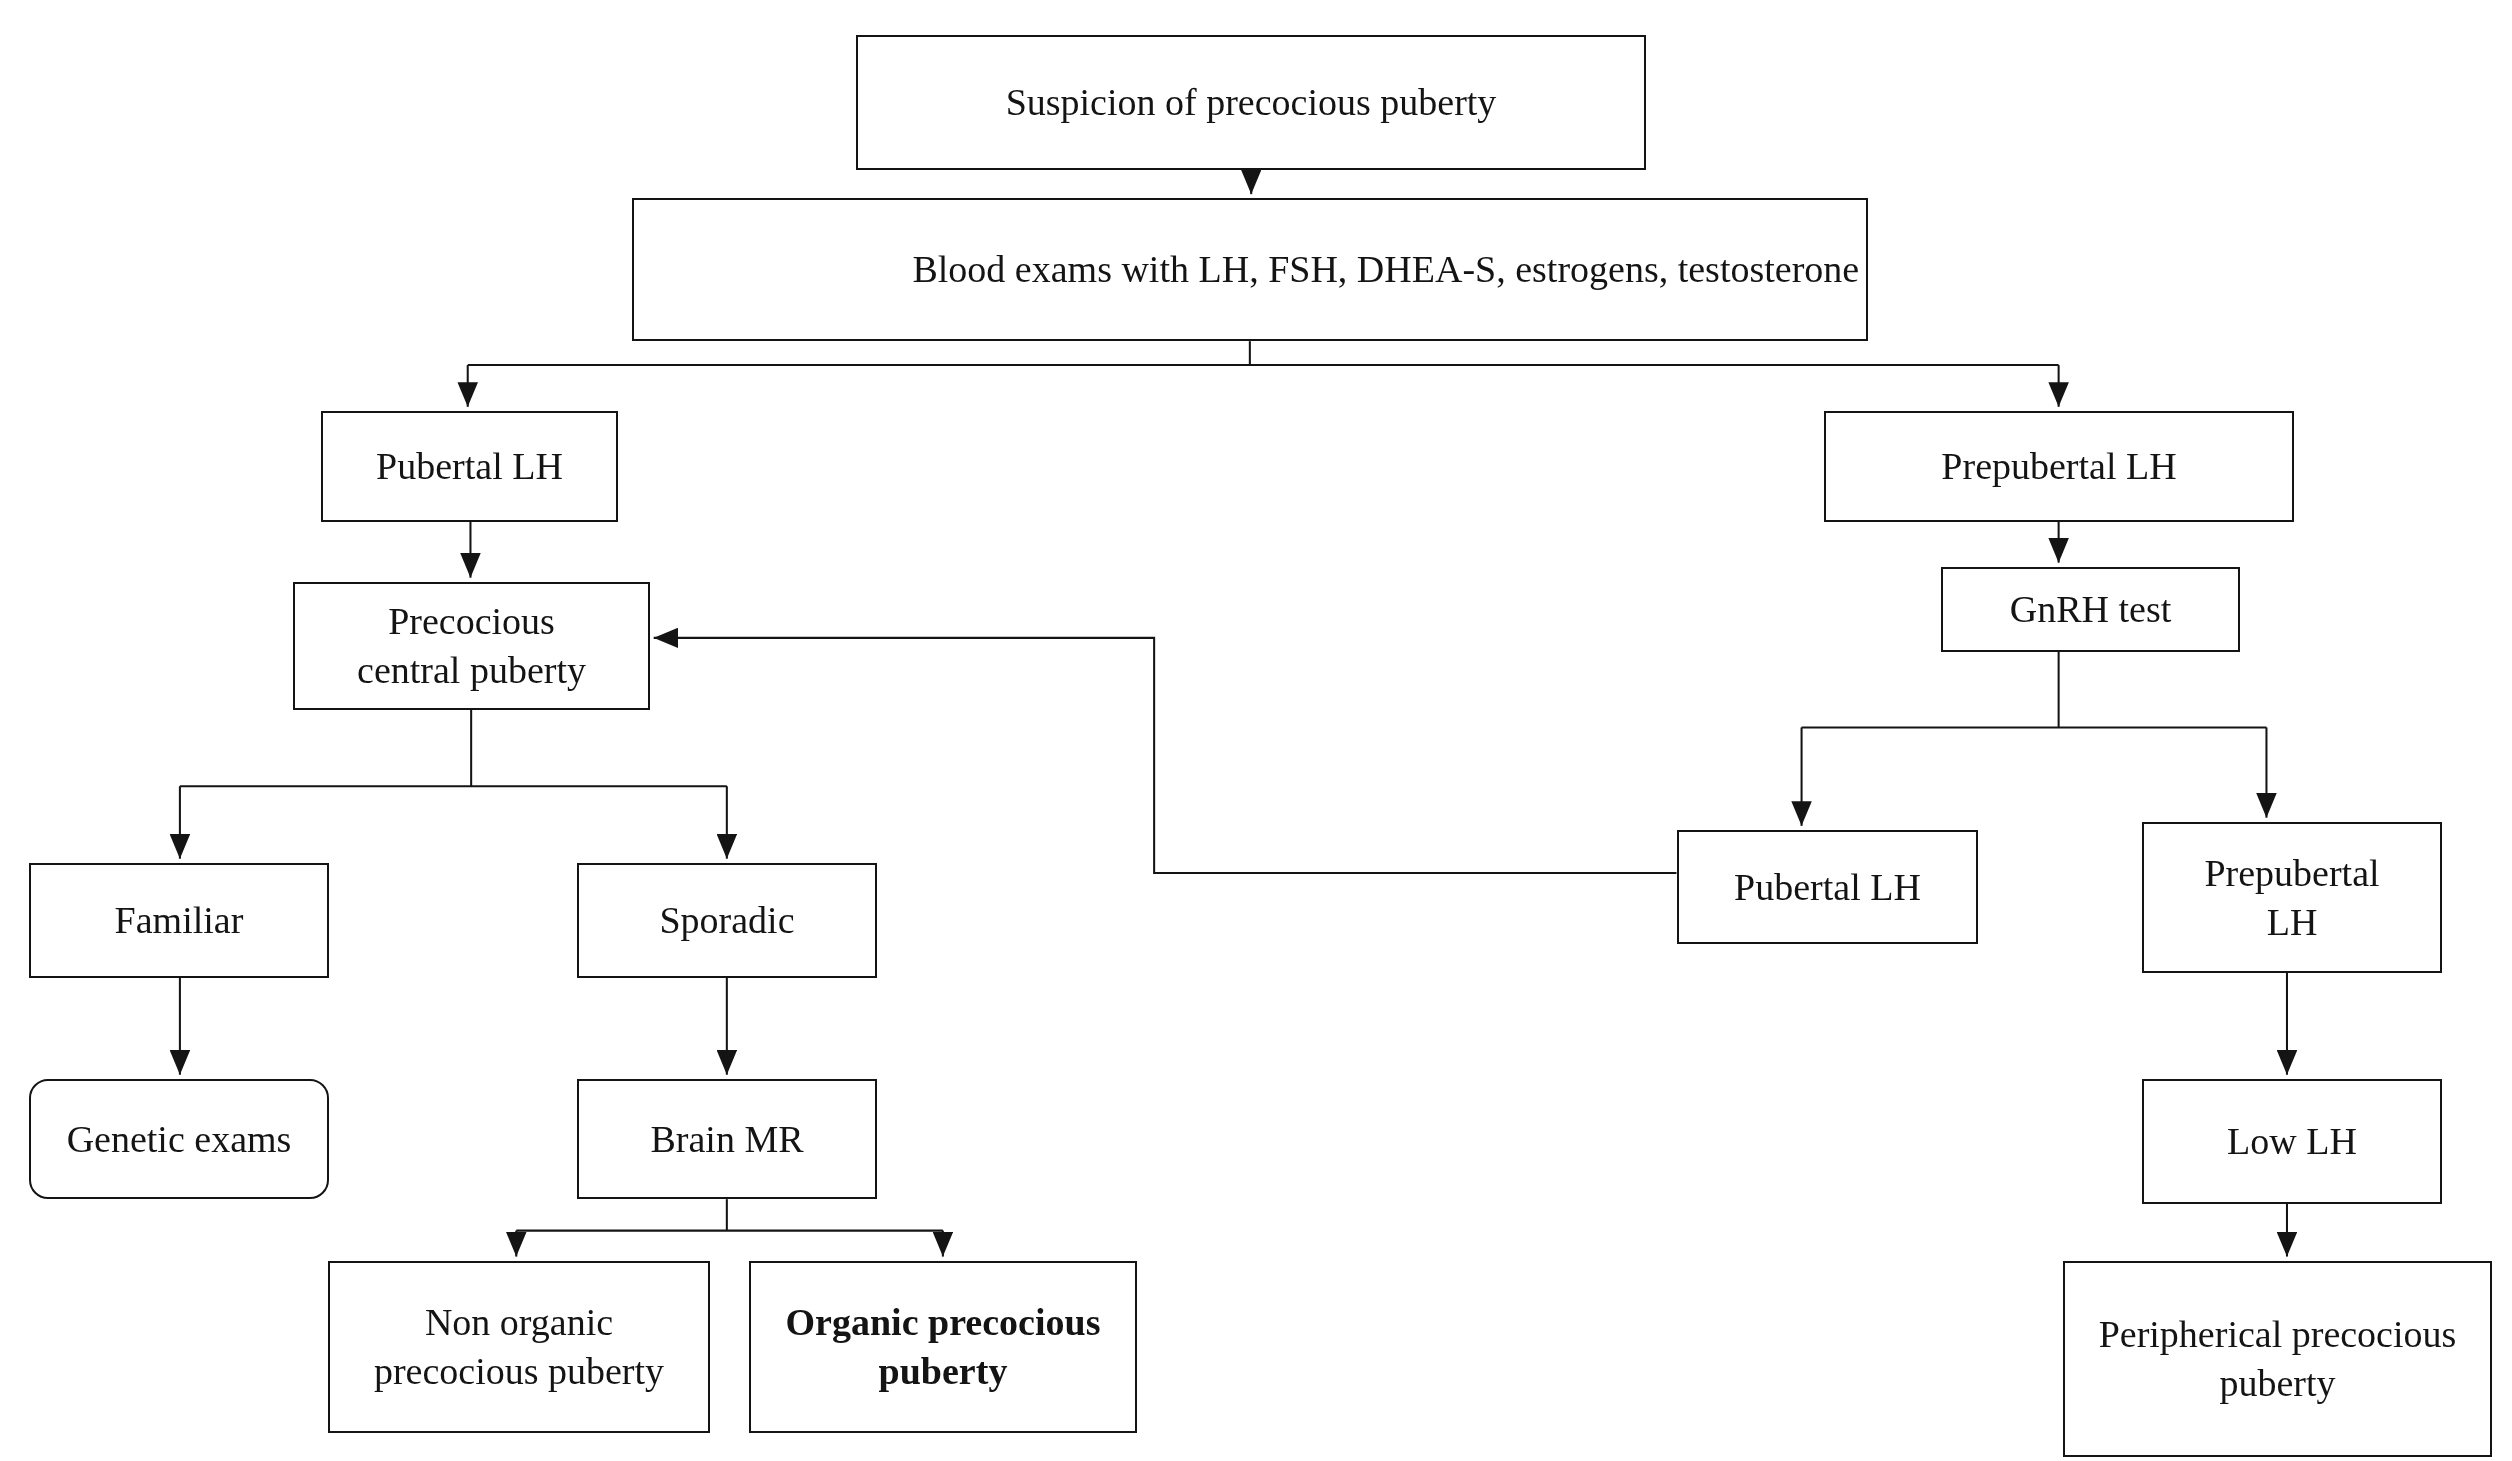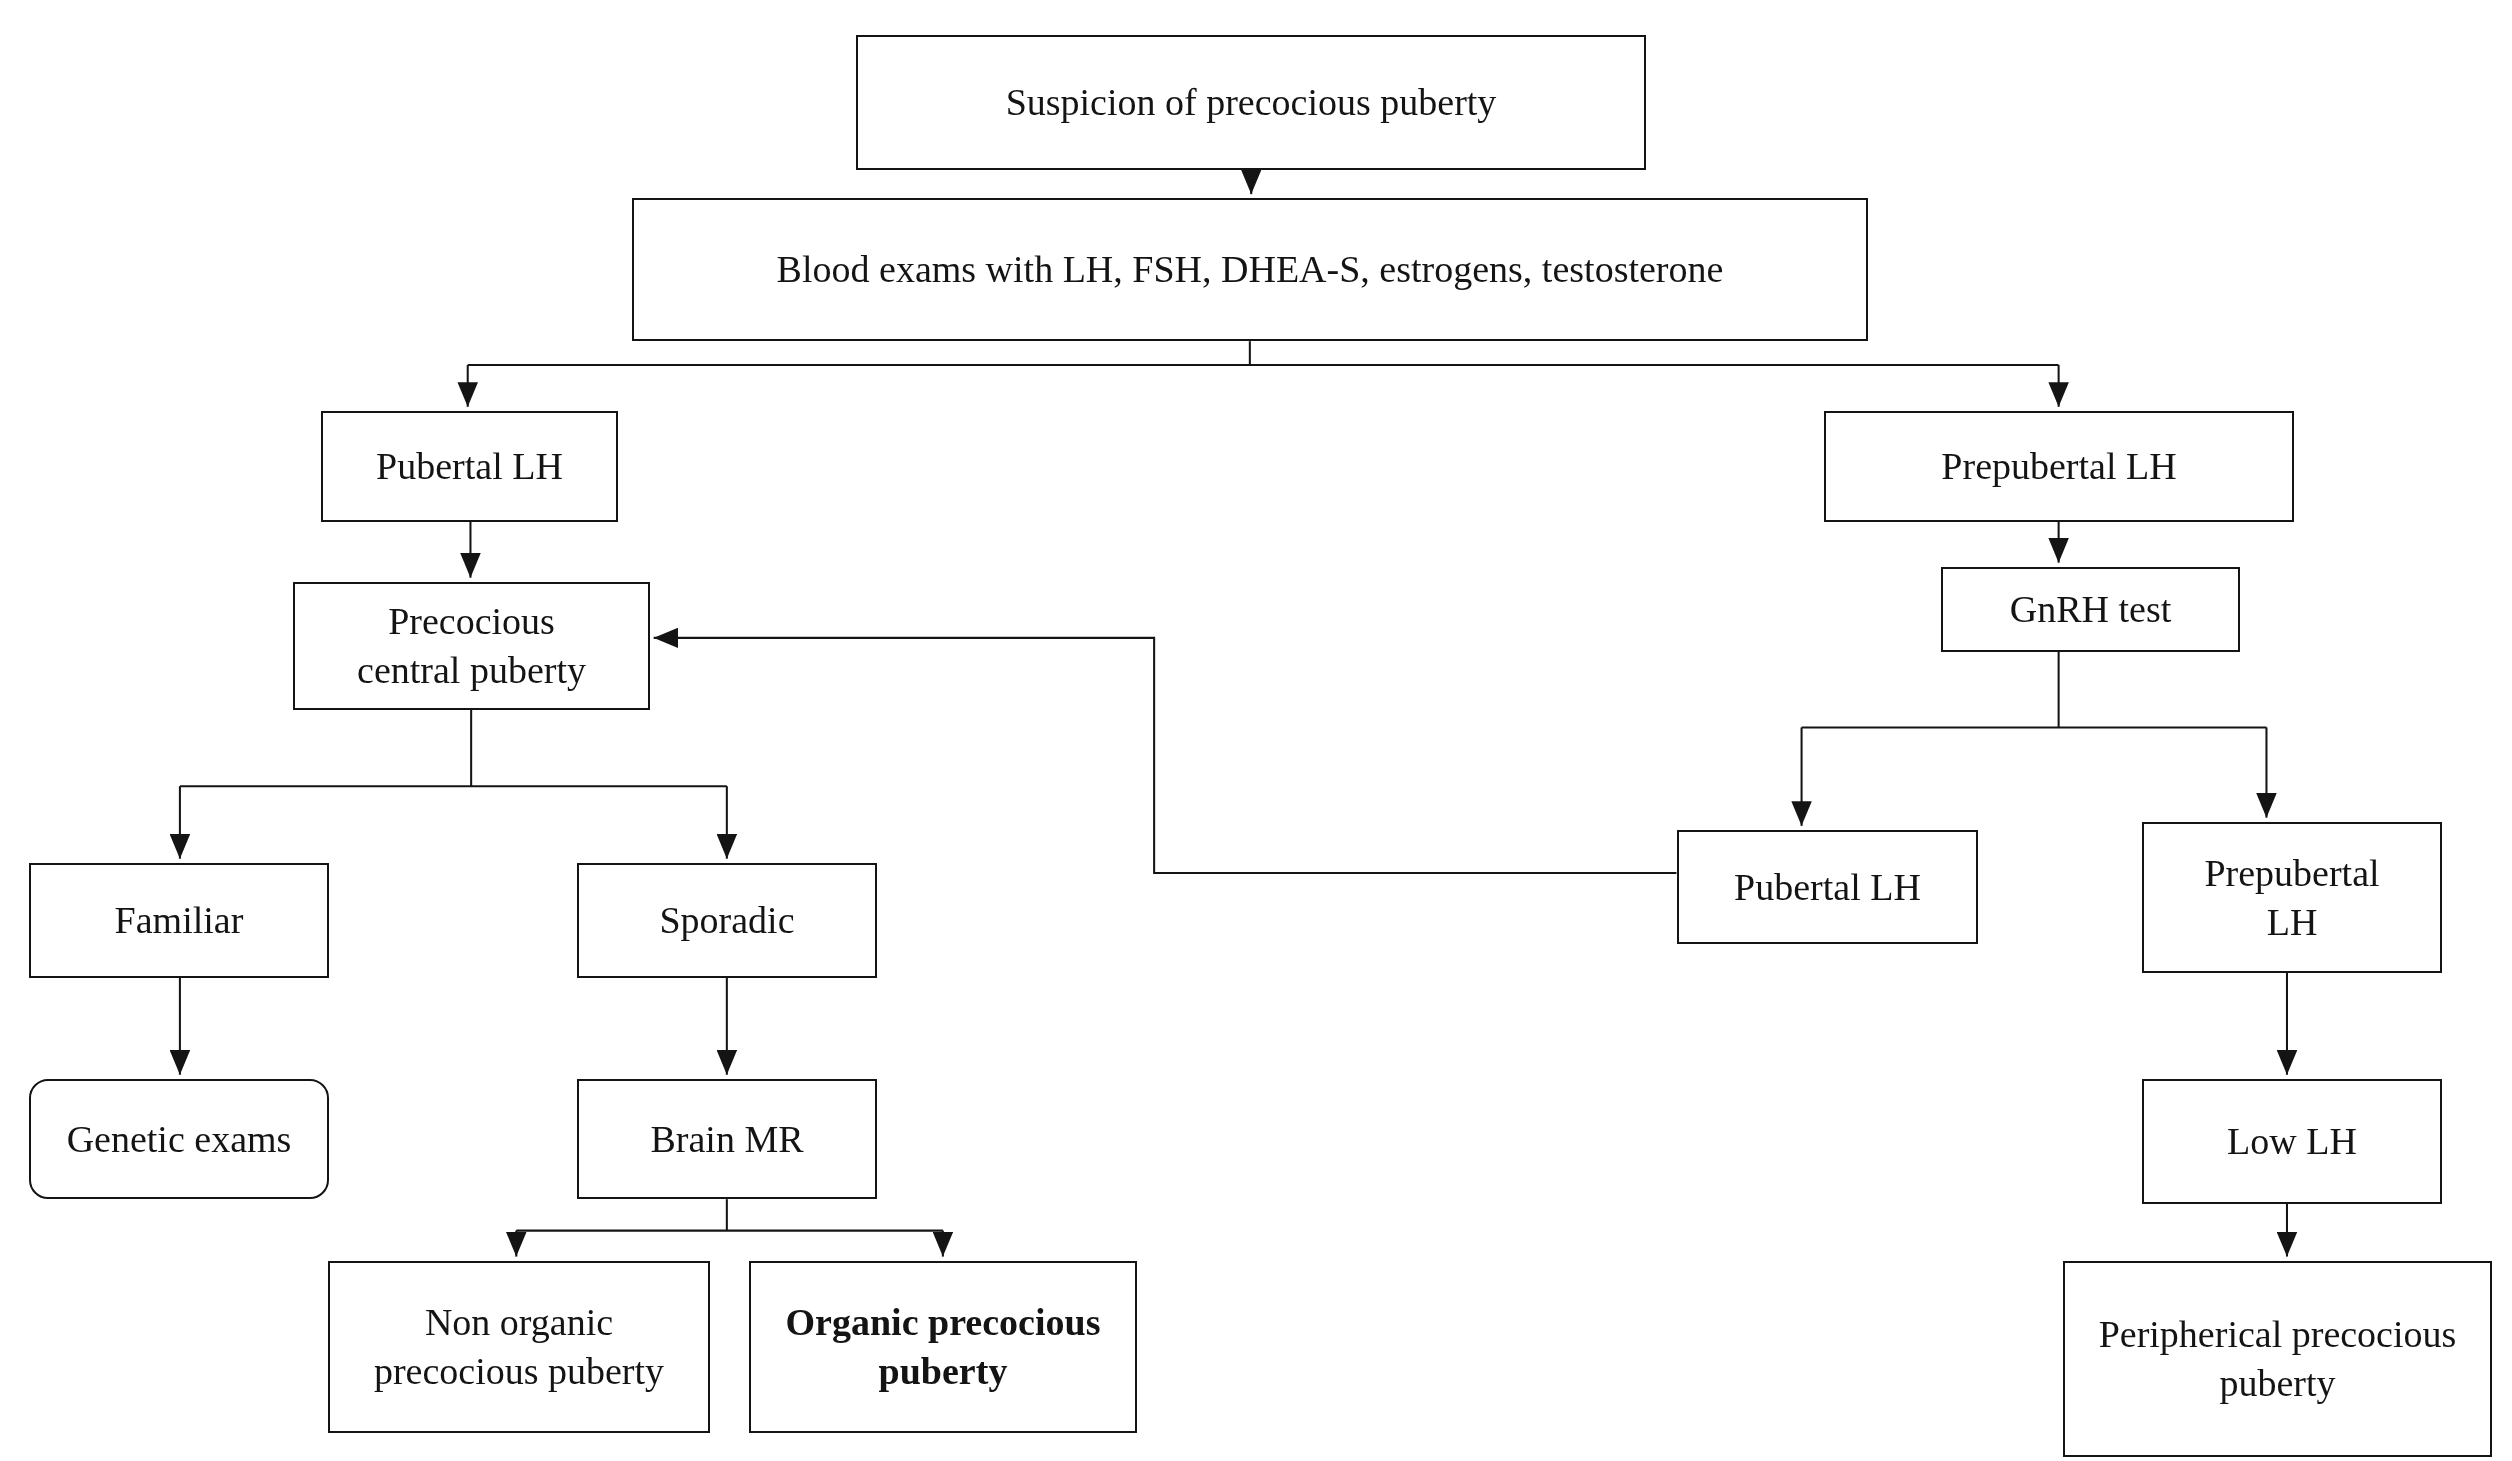--- a/index.html
+++ b/index.html
@@ -90,21 +90,21 @@
 
     <polyline points="3345,1385 3345,1572" marker-end="url(#arrow)"></polyline>
 
     <polyline points="3345,1761 3345,1838" marker-end="url(#arrow)"></polyline>
   </svg>
 
   <div class="node" style="left:856px; top:22.6px; width:790px; height:135px;margin-top:12px;">
     <span class="node-label">Suspicion of precocious puberty</span>
   </div>
 
-  <div class="node" style="left:632px; top:198px; width:1236px; height:143px;">
+  <div class="node" style="left:632px; top:198px; width:1236px; height:143px;justify-content:flex-end;">
     <span class="node-label">Blood exams with LH, FSH, DHEA-S, estrogens, testosterone</span>
   </div>
 
   <div class="node" style="left:321px; top:411px; width:297px; height:111px;">
     <span class="node-label">Pubertal LH</span>
   </div>
 
   <div class="node" style="left:293px; top:582px; width:357px; height:128px;">
     <span class="node-label">Precocious
 central puberty</span>

